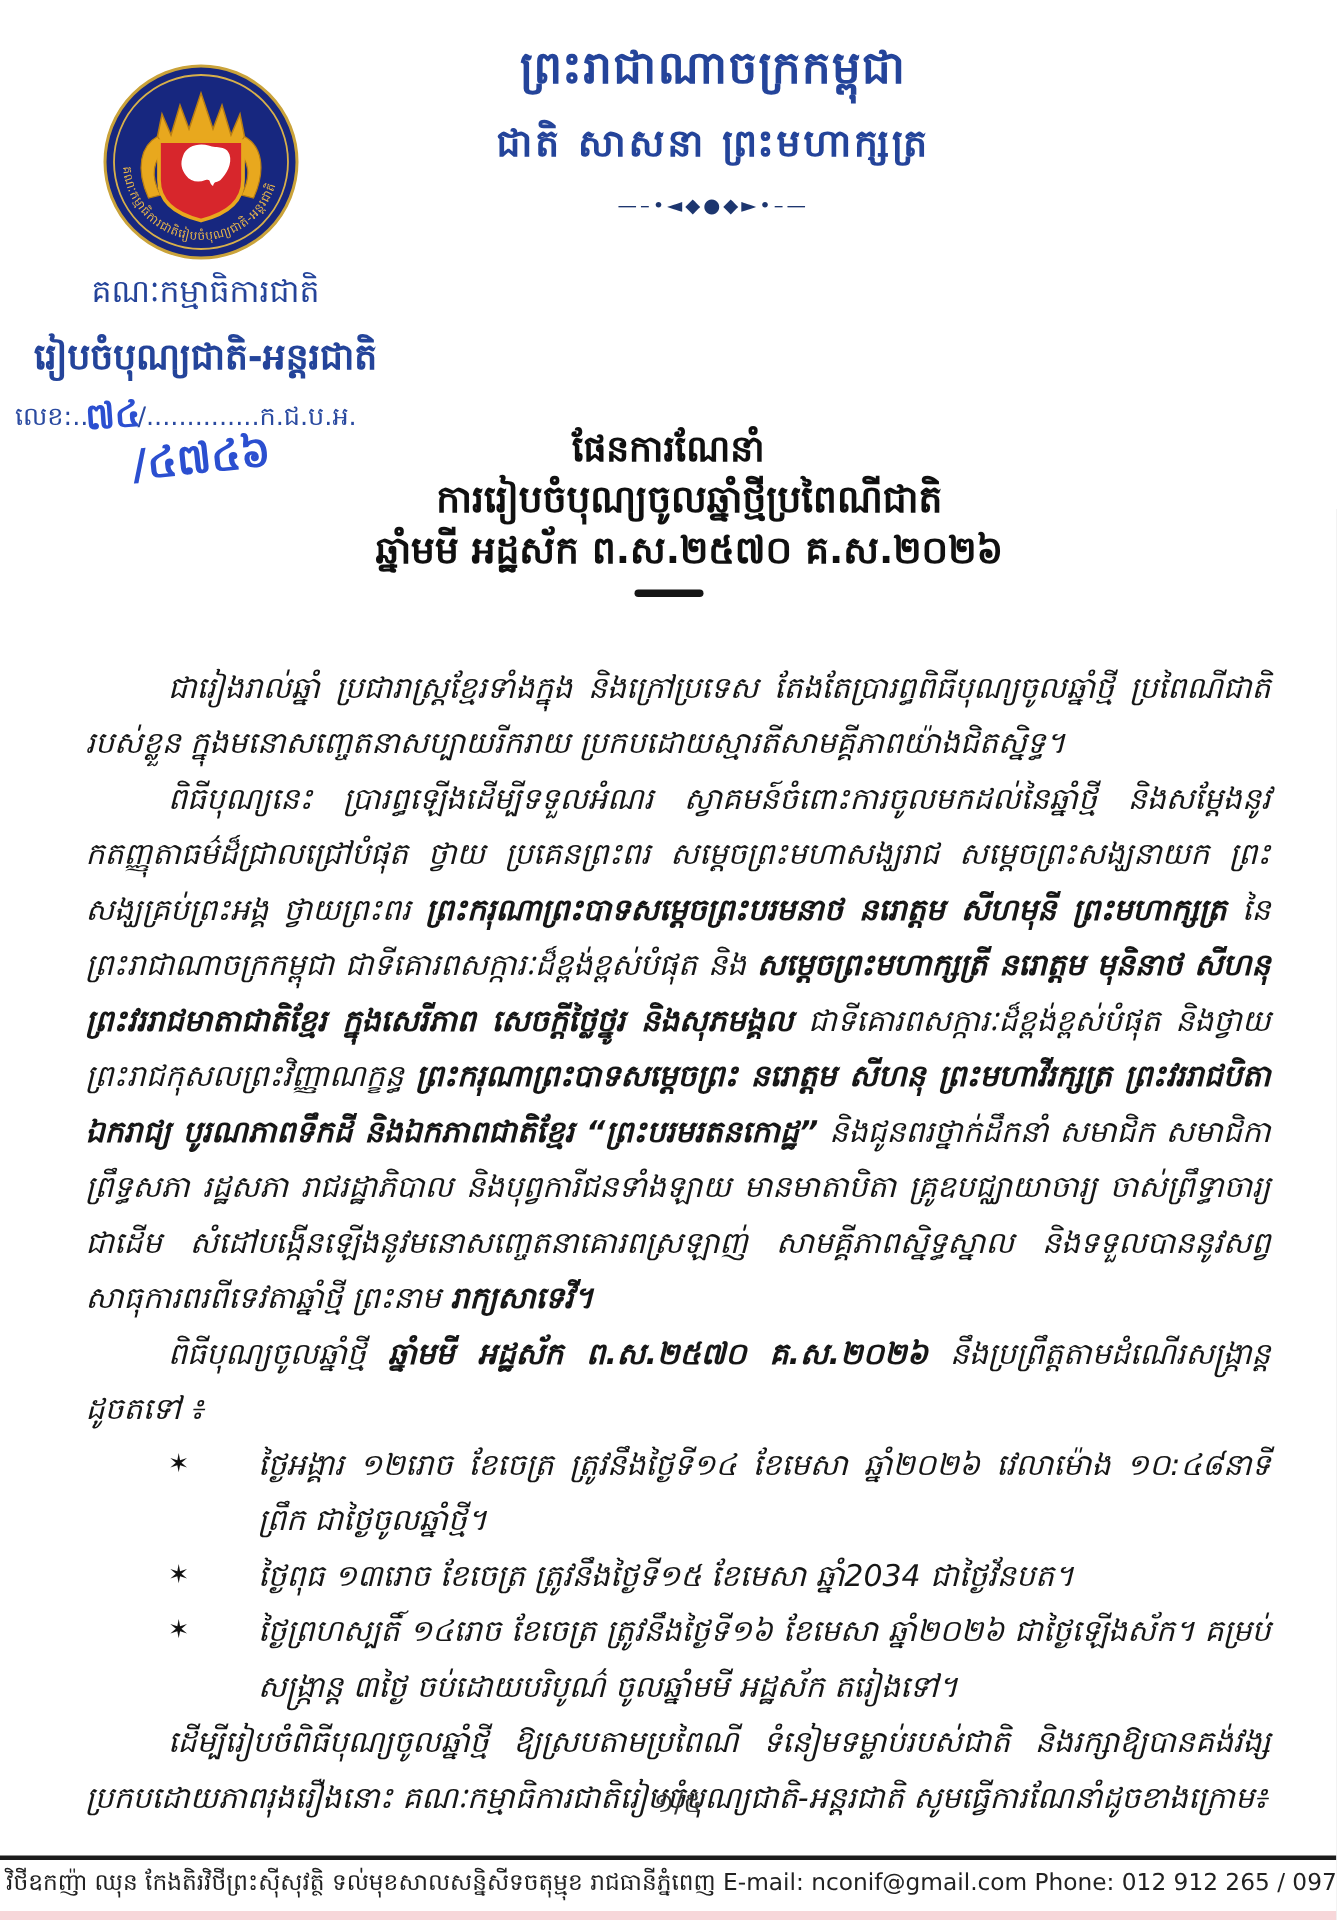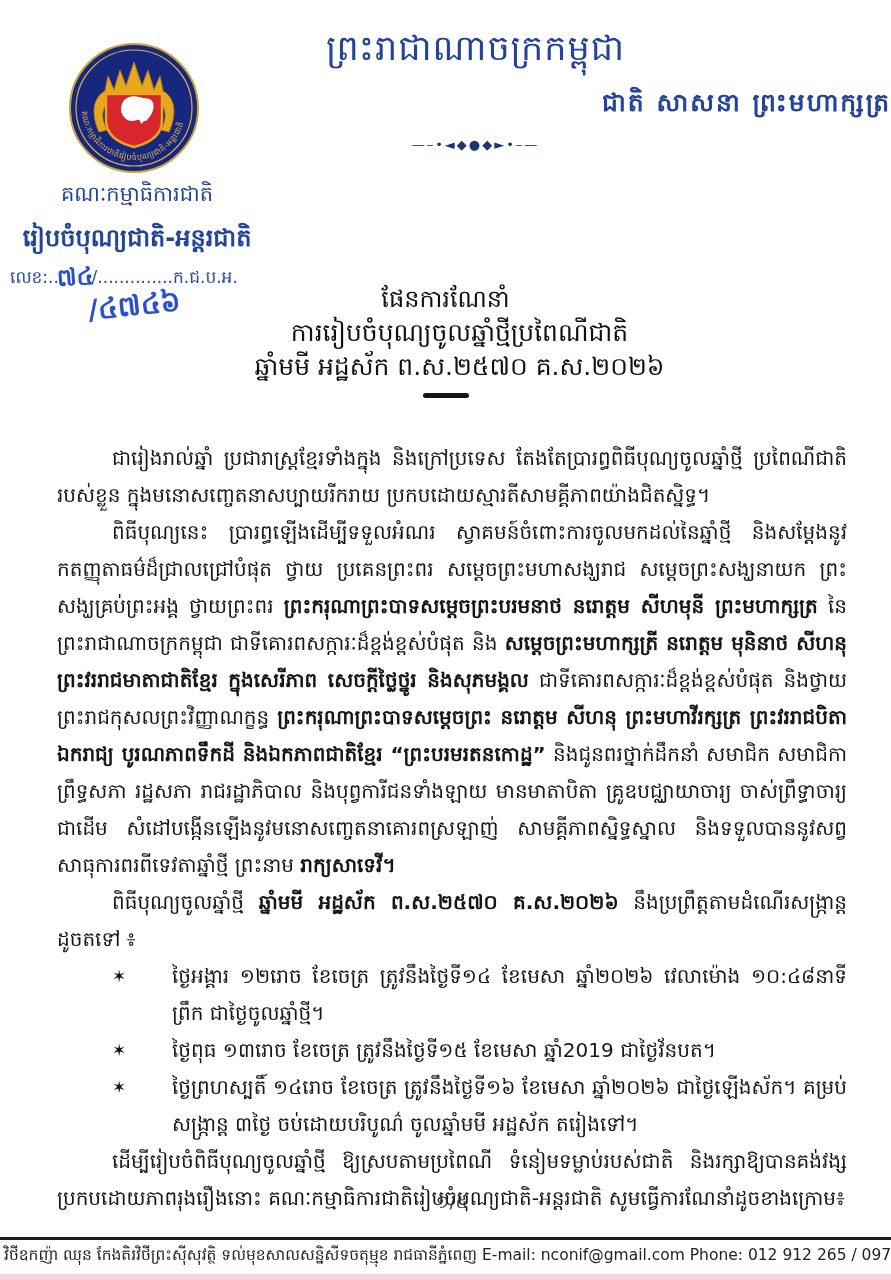--- a/index.html
+++ b/index.html
@@ -4,40 +4,40 @@
 <style>
   html,body{margin:0;padding:0;background:#e9e9e9;}
   .page{
     position:relative;width:891px;height:1280px;margin:0 auto;
     background:#ffffff;overflow:hidden;
     font-family:"DejaVu Sans","Liberation Sans",sans-serif;
     color:#161616;
   }
   
   .hdr{position:absolute;left:60px;right:0;top:26px;text-align:center;color:#24449a;}
-  .hdr .l1{font-size:35px;font-weight:normal;letter-spacing:1px;}
-  .hdr .l2{font-size:25px;font-weight:bold;margin-top:10px;letter-spacing:2px;text-align:right;}
+  .hdr .l1{font-size:30px;font-weight:bold;letter-spacing:1px;}
+  .hdr .l2{font-size:25px;font-weight:bold;margin-top:10px;letter-spacing:2px;}
   .hdr .orn{margin-top:14px;font-size:13px;color:#1d366f;letter-spacing:2px;}
   
   .seal{position:absolute;left:68px;top:42px;width:132px;height:132px;}
   
   .committee{position:absolute;left:12px;top:180px;width:250px;text-align:center;color:#24449a;}
   .committee .c1{font-size:21px;font-weight:normal;}
   .committee .c2{font-size:24px;font-weight:bold;margin-top:12px;}
   .refline{position:absolute;left:10px;top:262px;width:270px;font-size:17px;color:#2a4aa0;white-space:nowrap;}
   .hand{color:#2b4fd0;font-weight:bold;}
   .hand-num{display:inline-block;font-size:24px;transform:rotate(-4deg);margin:0 -2px;vertical-align:-2px;}
   .hand-below{position:absolute;left:88px;top:288px;font-size:28px;color:#2b4fd0;transform:rotate(-6deg);font-weight:bold;}
   
   .title{position:absolute;left:0;right:0;top:282px;text-align:center;color:#101010;}
-  .title .t{font-weight:normal;font-size:24px;line-height:34px;}
+  .title .t{font-weight:bold;font-size:24px;line-height:34px;}
   .title .t3{font-size:25px;margin-left:28px;}
   .tdiv{width:46px;height:5px;background:#151515;border-radius:3px;margin:9px auto 0 auto;}
   
-  .body{position:absolute;left:57px;width:790px;top:440px;font-size:20px;line-height:37px;text-align:justify;}
+  .body{position:absolute;left:57px;width:790px;top:440px;font-size:20px;line-height:37px;text-align:justify;font-style:italic;}
   .para{margin:0;text-indent:55px;}
   .b{font-weight:bold;}
   .bullets{margin:0;}
   .bullet{display:flex;margin-left:55px;}
   .star{width:28px;flex:0 0 28px;font-size:17px;color:#111;}
   .btext{flex:1;text-align:justify;margin-left:32px;}
   
   .pageno{position:absolute;left:57px;width:790px;top:1190px;text-align:center;font-size:18px;color:#333;}
   
   .footer{position:absolute;left:0;right:0;top:1237px;border-top:3px solid #1c1c1c;padding:5px 4px 0 4px;
@@ -97,21 +97,21 @@
     <p class="para">ជារៀងរាល់ឆ្នាំ ប្រជារាស្ត្រខ្មែរទាំងក្នុង និងក្រៅប្រទេស តែងតែប្រារព្ធពិធីបុណ្យចូលឆ្នាំថ្មី ប្រពៃណីជាតិរបស់ខ្លួន ក្នុងមនោសញ្ចេតនាសប្បាយរីករាយ ប្រកបដោយស្មារតីសាមគ្គីភាពយ៉ាងជិតស្និទ្ធ។</p>
     <p class="para"><span>ពិធីបុណ្យនេះ ប្រារព្ធឡើងដើម្បីទទួលអំណរ ស្វាគមន៍ចំពោះការចូលមកដល់នៃឆ្នាំថ្មី និងសម្តែងនូវកតញ្ញុតាធម៌ដ៏ជ្រាលជ្រៅបំផុត ថ្វាយ ប្រគេនព្រះពរ សម្តេចព្រះមហាសង្ឃរាជ សម្តេចព្រះសង្ឃនាយក ព្រះសង្ឃគ្រប់ព្រះអង្គ ថ្វាយព្រះពរ </span><span class="b">ព្រះករុណាព្រះបាទសម្តេចព្រះបរមនាថ នរោត្តម សីហមុនី ព្រះមហាក្សត្រ</span><span> នៃព្រះរាជាណាចក្រកម្ពុជា ជាទីគោរពសក្ការៈដ៏ខ្ពង់ខ្ពស់បំផុត និង </span><span class="b">សម្តេចព្រះមហាក្សត្រី នរោត្តម មុនិនាថ សីហនុ ព្រះវររាជមាតាជាតិខ្មែរ ក្នុងសេរីភាព សេចក្តីថ្លៃថ្នូរ និងសុភមង្គល</span><span> ជាទីគោរពសក្ការៈដ៏ខ្ពង់ខ្ពស់បំផុត និងថ្វាយព្រះរាជកុសលព្រះវិញ្ញាណក្ខន្ធ </span><span class="b">ព្រះករុណាព្រះបាទសម្តេចព្រះ នរោត្តម សីហនុ ព្រះមហាវីរក្សត្រ ព្រះវររាជបិតា ឯករាជ្យ បូរណភាពទឹកដី និងឯកភាពជាតិខ្មែរ “ព្រះបរមរតនកោដ្ឋ”</span><span> និងជូនពរថ្នាក់ដឹកនាំ សមាជិក សមាជិកា ព្រឹទ្ធសភា រដ្ឋសភា រាជរដ្ឋាភិបាល និងបុព្វការីជនទាំងឡាយ មានមាតាបិតា គ្រូឧបជ្ឈាយាចារ្យ ចាស់ព្រឹទ្ធាចារ្យជាដើម សំដៅបង្កើនឡើងនូវមនោសញ្ចេតនាគោរពស្រឡាញ់ សាមគ្គីភាពស្និទ្ធស្នាល និងទទួលបាននូវសព្វសាធុការពរពីទេវតាឆ្នាំថ្មី ព្រះនាម </span><span class="b">រាក្យសាទេវី។</span></p>
     <p class="para"><span>ពិធីបុណ្យចូលឆ្នាំថ្មី </span><span class="b">ឆ្នាំមមី អដ្ឋស័ក ព.ស.២៥៧០ គ.ស.២០២៦</span><span> នឹងប្រព្រឹត្តតាមដំណើរសង្រ្កាន្ត ដូចតទៅ ៖</span></p>
     <div class="bullets">
         <div class="bullet">
           <span class="star">✶</span>
           <span class="btext">ថ្ងៃអង្គារ ១២រោច ខែចេត្រ ត្រូវនឹងថ្ងៃទី១៤ ខែមេសា ឆ្នាំ២០២៦ វេលាម៉ោង ១០:៤៨នាទីព្រឹក ជាថ្ងៃចូលឆ្នាំថ្មី។</span>
         </div>
         <div class="bullet">
           <span class="star">✶</span>
-          <span class="btext">ថ្ងៃពុធ ១៣រោច ខែចេត្រ ត្រូវនឹងថ្ងៃទី១៥ ខែមេសា ឆ្នាំ2019 ជាថ្ងៃវ័នបត។</span>
+          <span class="btext">ថ្ងៃពុធ ១៣រោច ខែចេត្រ ត្រូវនឹងថ្ងៃទី១៥ ខែមេសា ឆ្នាំ2034 ជាថ្ងៃវ័នបត។</span>
         </div>
         <div class="bullet">
           <span class="star">✶</span>
           <span class="btext">ថ្ងៃព្រហស្បតិ៍ ១៤រោច ខែចេត្រ ត្រូវនឹងថ្ងៃទី១៦ ខែមេសា ឆ្នាំ២០២៦ ជាថ្ងៃឡើងស័ក។ គម្រប់សង្រ្កាន្ត ៣ថ្ងៃ ចប់ដោយបរិបូណ៌ ចូលឆ្នាំមមី អដ្ឋស័ក តរៀងទៅ។</span>
         </div>
       </div>
     <p class="para">ដើម្បីរៀបចំពិធីបុណ្យចូលឆ្នាំថ្មី ឱ្យស្របតាមប្រពៃណី ទំនៀមទម្លាប់របស់ជាតិ និងរក្សាឱ្យបានគង់វង្សប្រកបដោយភាពរុងរឿងនោះ គណៈកម្មាធិការជាតិរៀបចំបុណ្យជាតិ-អន្តរជាតិ សូមធ្វើការណែនាំដូចខាងក្រោម៖</p>
   </div>
 
   <div class="pageno">១/៥</div>

